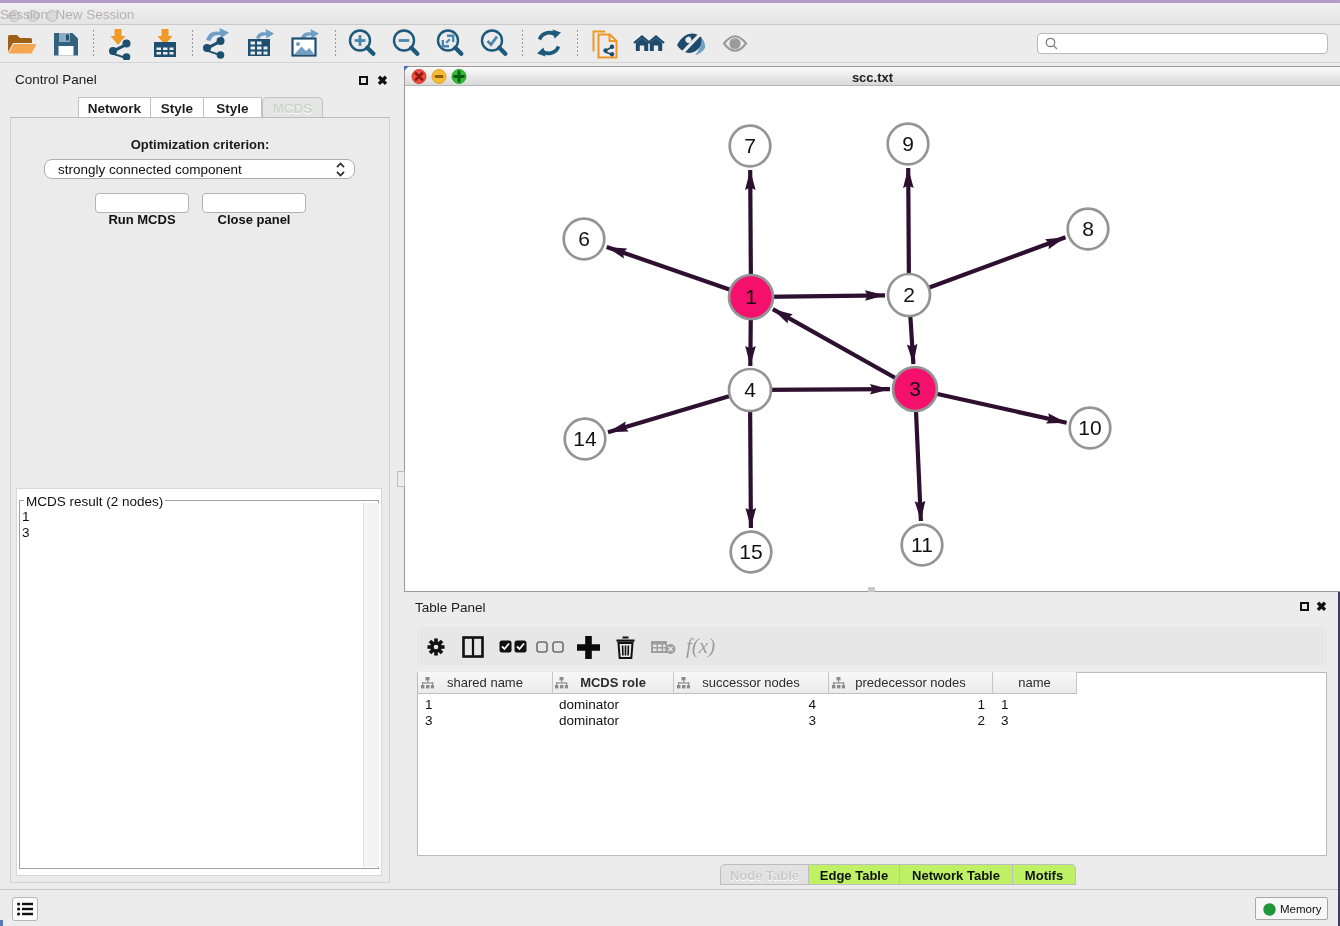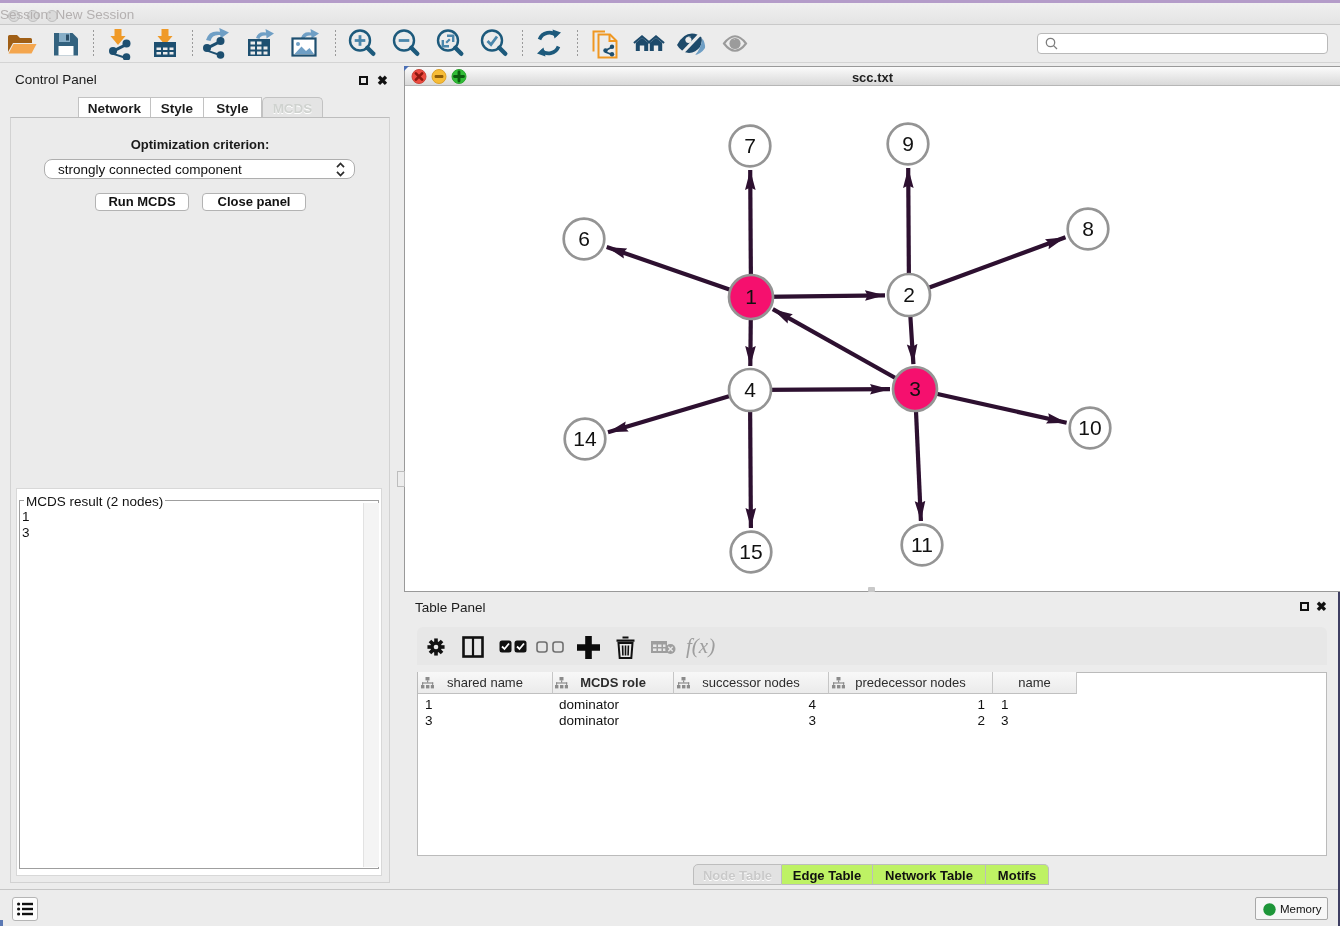--- a/index.html
+++ b/index.html
@@ -18,21 +18,21 @@
 
 #cp-title { left:15px; top:72px; font-size:13.5px; color:#1c1c1c; }
 .pbtn-sq { position:absolute; width:9px; height:9px; border:2px solid #111; }
 .pbtn-x { position:absolute; font-size:13px; font-weight:bold; color:#111; }
 .tabs3 { position:absolute; display:flex; }
 .tab { border:1px solid #c2c2c2; border-bottom:none; background:#fff; color:#1c1c1c; font-size:13.5px; font-weight:bold; text-align:center; padding-top:2.5px; height:20px; }
 .tab.sel { background:#e4e4e4; color:#cfd2cf; border-radius:5px 5px 0 0; text-shadow:0 1px 0 #fff; }
 #cp-content { left:10px; top:117px; width:380px; height:766px; background:#ebebeb; border:1px solid #d2d2d2; border-top:1px solid #bdbdbd; }
 #opt-label { left:0px; top:137px; width:400px; text-align:center; font-size:13px; font-weight:bold; color:#1a1a1a; }
 #combo { left:44px; top:159px; width:311px; height:20px; background:#fff; border:1px solid #aeaeae; border-radius:8px; font-size:13.5px; color:#111; padding:2px 0 0 13px; }
-.btn { position:absolute; height:18px; background:#fff; border:1px solid #b3b3b3; border-radius:4px; font-size:13px; font-weight:bold; color:#111; text-align:center; padding-top:0; }
+.btn { position:absolute; height:18px; background:#fff; border:1px solid #b3b3b3; border-radius:4px; font-size:13px; font-weight:bold; color:#111; text-align:center; padding-top:18px; }
 #cp-white { left:16px; top:488px; width:366px; height:388px; background:#fff; border:1px solid #d8d8d8; }
 #mcds-group { left:19px; top:500px; width:360px; height:369px; border:1px solid #9f9f9f; }
 #mcds-label { left:24px; top:494px; background:#fff; font-size:13.5px; color:#111; padding:0 2px; }
 #mcds-items { left:22px; top:509px; font-size:13.5px; color:#111; line-height:16px; }
 #cp-scroll { left:363px; top:503px; width:16px; height:364px; background:#f4f4f4; border-left:1px solid #e2e2e2; }
 
 #netframe { left:404px; top:66px; width:936px; height:526px; border:1px solid #999; border-right:none; background:#fff; }
 #nettitle { left:405px; top:67px; width:935px; height:19px; background:linear-gradient(#fbfbfb,#d9d9d9); border-bottom:1px solid #b6b6b6; }
 #nettext { left:405px; top:70px; width:935px; text-align:center; font-size:13px; font-weight:bold; color:#222; }
 
@@ -436,21 +436,21 @@
 <div class="td" style="left:559px; top:697px;">dominator</div>
 <div class="td" style="left:674px; top:697px; width:142px; text-align:right;">4</div>
 <div class="td" style="left:829px; top:697px; width:156px; text-align:right;">1</div>
 <div class="td" style="left:1001px; top:697px;">1</div>
 <div class="td" style="left:425px; top:713px;">3</div>
 <div class="td" style="left:559px; top:713px;">dominator</div>
 <div class="td" style="left:674px; top:713px; width:142px; text-align:right;">3</div>
 <div class="td" style="left:829px; top:713px; width:156px; text-align:right;">2</div>
 <div class="td" style="left:1001px; top:713px;">3</div>
 
-<div class="tabs3" style="left:693px; top:864px;">
+<div class="tabs3" style="left:720px; top:864px;">
   <div class="btab" style="width:89px; border-left:1px solid #bdbdbd; border-radius:5px 0 0 0; background:#e2e2e2; color:#c9c9c9; text-shadow:0 1px 0 #fff;">Node Table</div>
   <div class="btab" style="width:91px;">Edge Table</div>
   <div class="btab" style="width:113px;">Network Table</div>
   <div class="btab" style="width:63px; border-radius:0 5px 0 0;">Motifs</div>
 </div>
 
 <div class="abs" id="statusbar"></div>
 <div class="abs" id="listbtn">
   <svg width="16" height="14" style="position:absolute;left:4px;top:4px" viewBox="0 0 16 14">
     <circle cx="1.6" cy="2" r="1.6" fill="#111"></circle>

